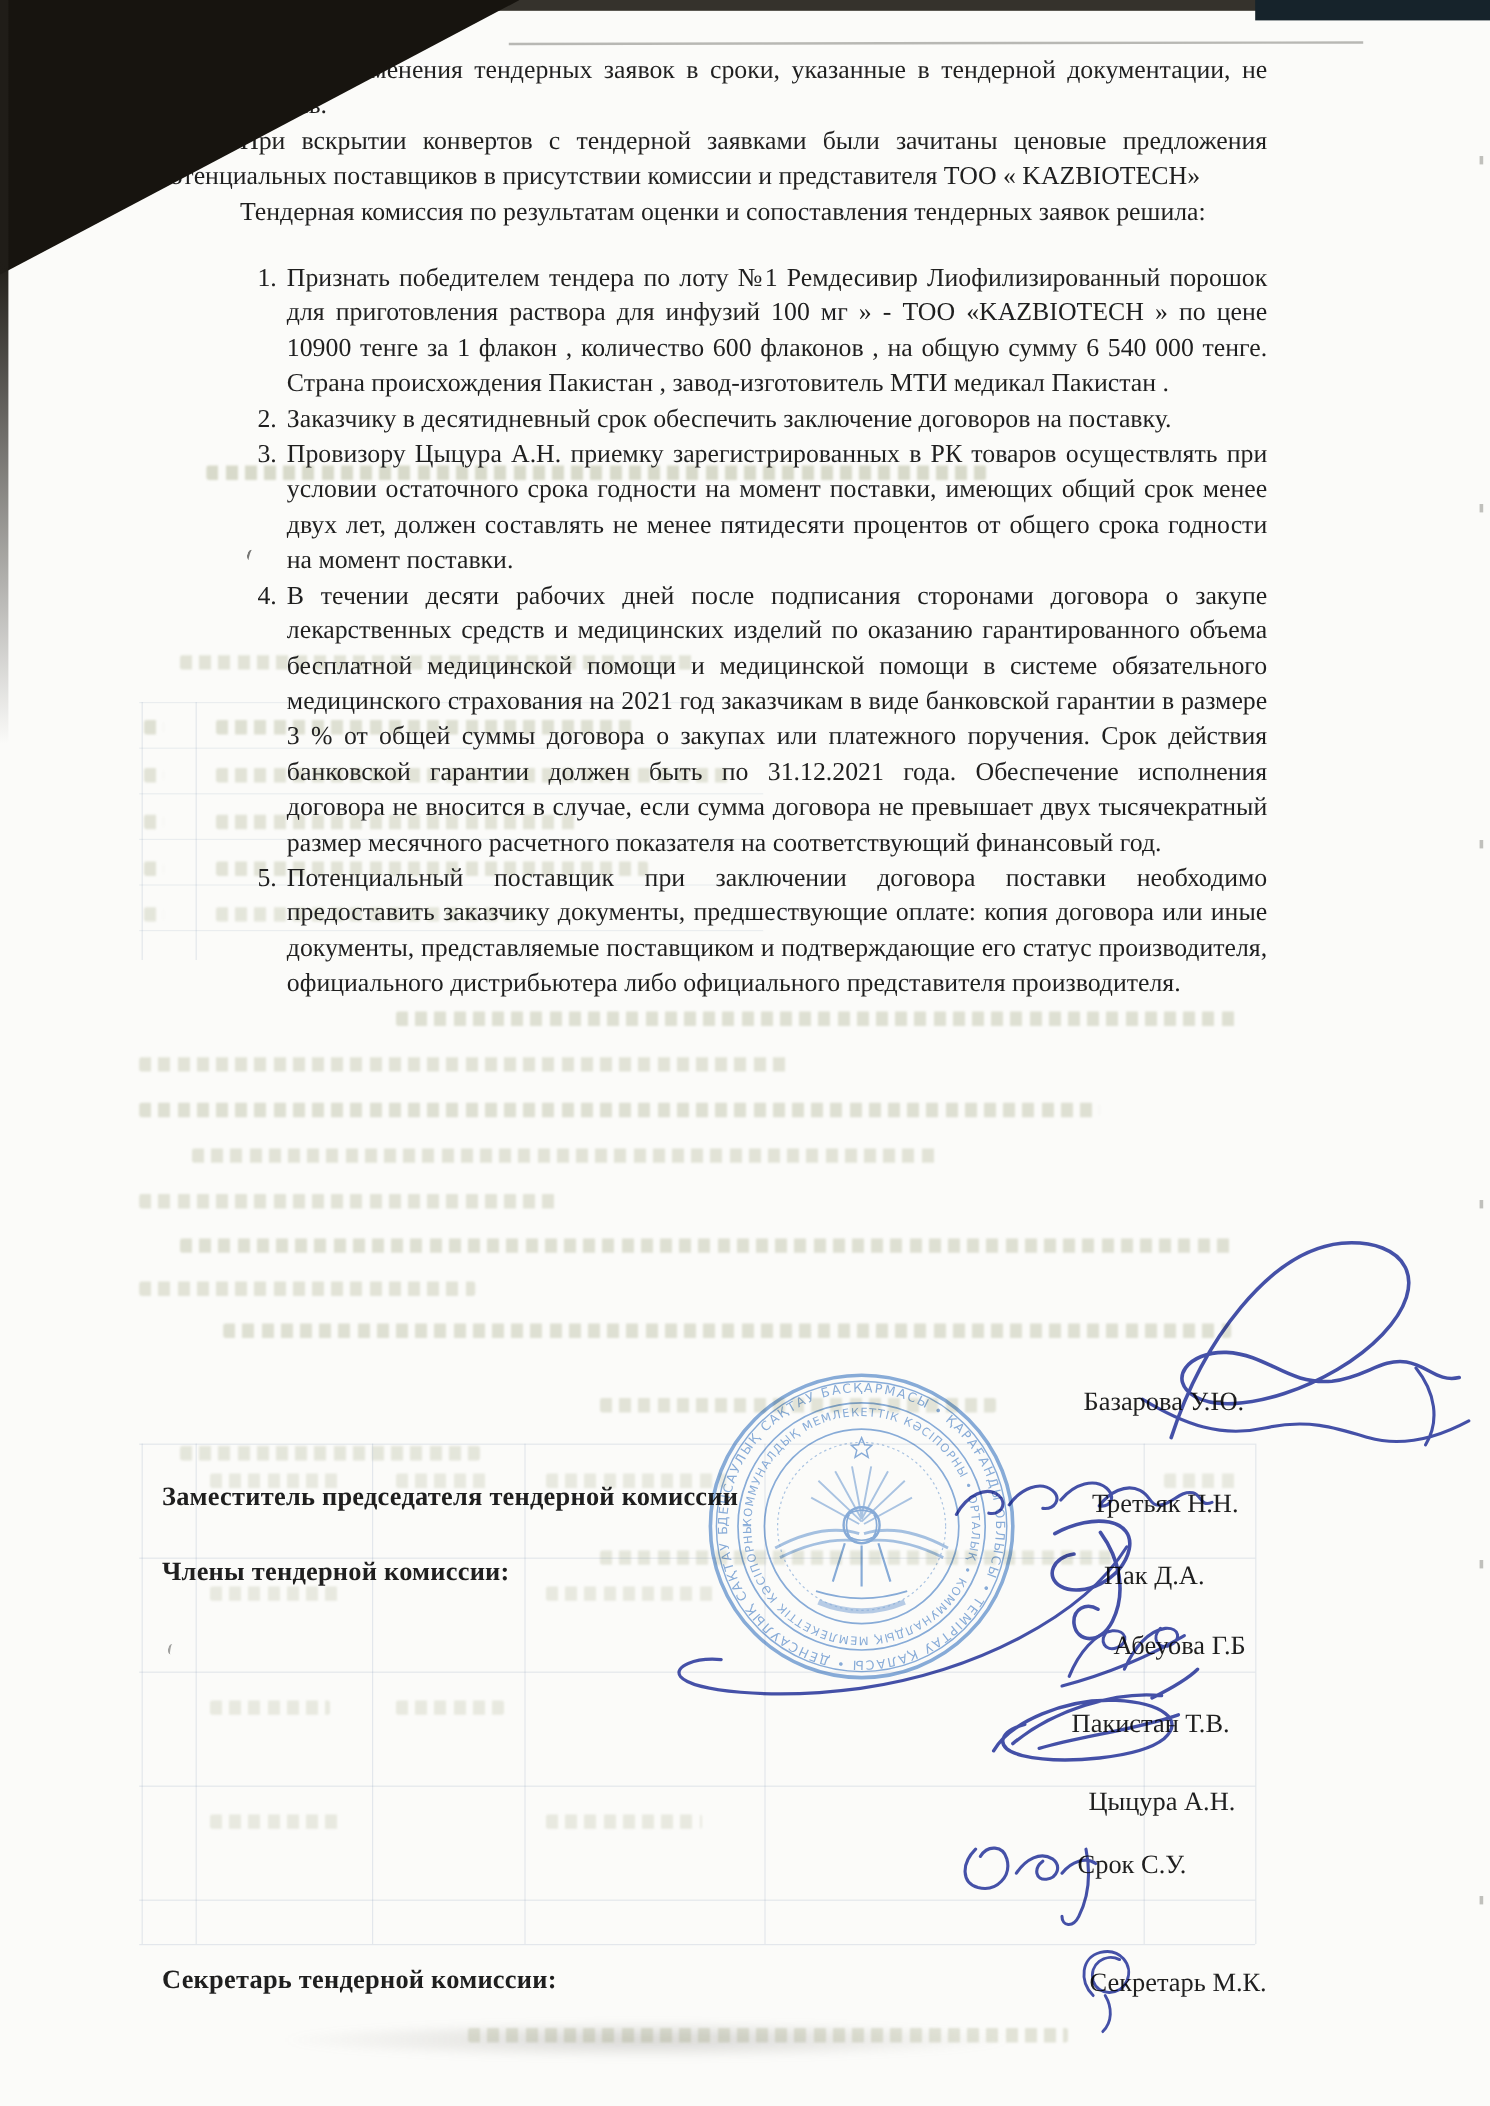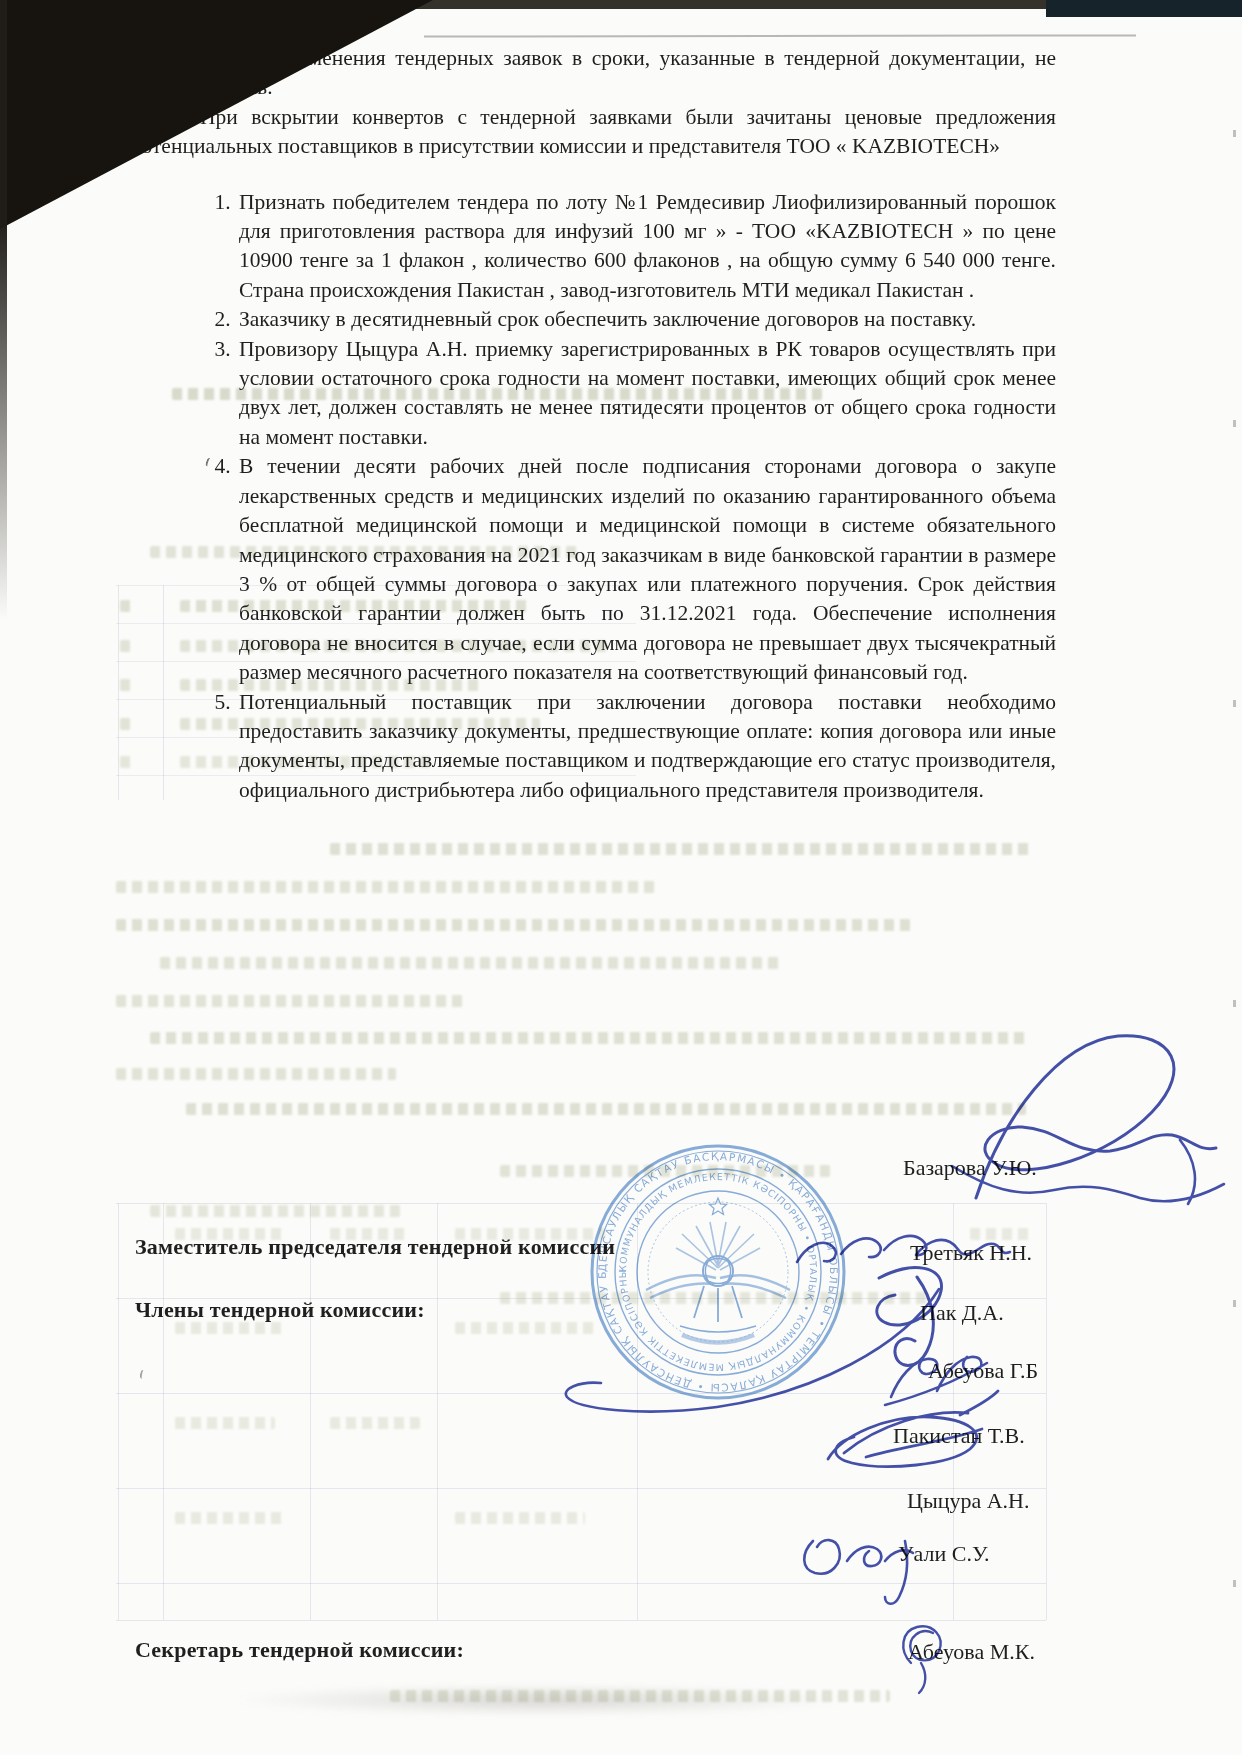--- a/index.html
+++ b/index.html
@@ -115,43 +115,44 @@
   <div class="tlh" style="left:116px;top:1203px;width:930px"></div>
   <div class="tlh" style="left:116px;top:1298px;width:930px"></div>
   <div class="tlh" style="left:116px;top:1393px;width:930px"></div>
   <div class="tlh" style="left:116px;top:1488px;width:930px"></div>
   <div class="tlh" style="left:116px;top:1583px;width:930px"></div>
   <div class="tlh" style="left:116px;top:1620px;width:930px"></div>
 
   <div class="content">
     <p>Отзыв и изменения тендерных заявок в сроки, указанные в тендерной документации, не производились.</p>
     <p>При вскрытии конвертов с тендерной заявками были зачитаны ценовые предложения потенциальных поставщиков в присутствии комиссии и представителя ТОО « KAZBIOTECH»</p>
+    <p>Тендерная комиссия по результатам оценки и сопоставления тендерных заявок решила:</p>
     <ol class="decisions">
       <li>Признать победителем тендера по лоту №1 Ремдесивир Лиофилизированный порошок для приготовления раствора для инфузий 100 мг » - ТОО «KAZBIOTECH » по цене 10900 тенге за 1 флакон , количество 600 флаконов , на общую сумму 6 540 000 тенге. Страна происхождения Пакистан , завод-изготовитель МТИ медикал Пакистан .</li>
       <li>Заказчику в десятидневный срок обеспечить заключение договоров на поставку.</li>
       <li>Провизору Цыцура А.Н. приемку зарегистрированных в РК товаров осуществлять при условии остаточного срока годности на момент поставки, имеющих общий срок менее двух лет, должен составлять не менее пятидесяти процентов от общего срока годности на момент поставки.</li>
       <li>В течении десяти рабочих дней после подписания сторонами договора о закупе лекарственных средств и медицинских изделий по оказанию гарантированного объема бесплатной медицинской помощи и медицинской помощи в системе обязательного медицинского страхования на 2021 год заказчикам в виде банковской гарантии в размере 3 % от общей суммы договора о закупах или платежного поручения. Срок действия банковской гарантии должен быть по 31.12.2021 года. Обеспечение исполнения договора не вносится в случае, если сумма договора не превышает двух тысячекратный размер месячного расчетного показателя на соответствующий финансовый год.</li>
       <li>Потенциальный поставщик при заключении договора поставки необходимо предоставить заказчику документы, предшествующие оплате: копия договора или иные документы, представляемые поставщиком и подтверждающие его статус производителя, официального дистрибьютера либо официального представителя производителя.</li>
     </ol>
   </div>
 
   <div class="sig-name" style="top:1155px;left:903px">Базарова У.Ю.</div>
 
   <div class="sig-label" style="top:1234px">Заместитель   председателя тендерной комиссии</div>
   <div class="sig-name" style="top:1240px;left:910px">Третьяк Н.Н.</div>
 
   <div class="sig-label" style="top:1297px">Члены тендерной комиссии:</div>
   <div class="sig-name" style="top:1300px;left:920px">Пак Д.А.</div>
   <div class="sig-name" style="top:1358px;left:928px">Абеуова Г.Б</div>
   <div class="sig-name" style="top:1423px;left:893px">Пакистан Т.В.</div>
   <div class="sig-name" style="top:1488px;left:907px">Цыцура А.Н.</div>
-  <div class="sig-name" style="top:1541px;left:898px">Уали С.У.</div>
+  <div class="sig-name" style="top:1541px;left:898px">Срок С.У.</div>
 
   <div class="sig-label" style="top:1637px">Секретарь тендерной  комиссии:</div>
-  <div class="sig-name" style="top:1639px;left:908px">Абеуова М.К.</div>
+  <div class="sig-name" style="top:1639px;left:908px">Секретарь М.К.</div>
 
   <svg class="stamp" width="268" height="268" viewBox="0 0 268 268">
     <defs>
       <path id="ring1" d="M134,134 m-112,0 a112,112 0 1,1 224,0 a112,112 0 1,1 -224,0"></path>
       <path id="ring2" d="M134,134 m-92,0 a92,92 0 1,1 184,0 a92,92 0 1,1 -184,0"></path>
     </defs>
     <g fill="none" stroke="#6f9cd6">
       <circle cx="134" cy="134" r="126" stroke-width="3"></circle>
       <circle cx="134" cy="134" r="121" stroke-width="1.2"></circle>
       <circle cx="134" cy="134" r="103" stroke-width="1.4"></circle>

